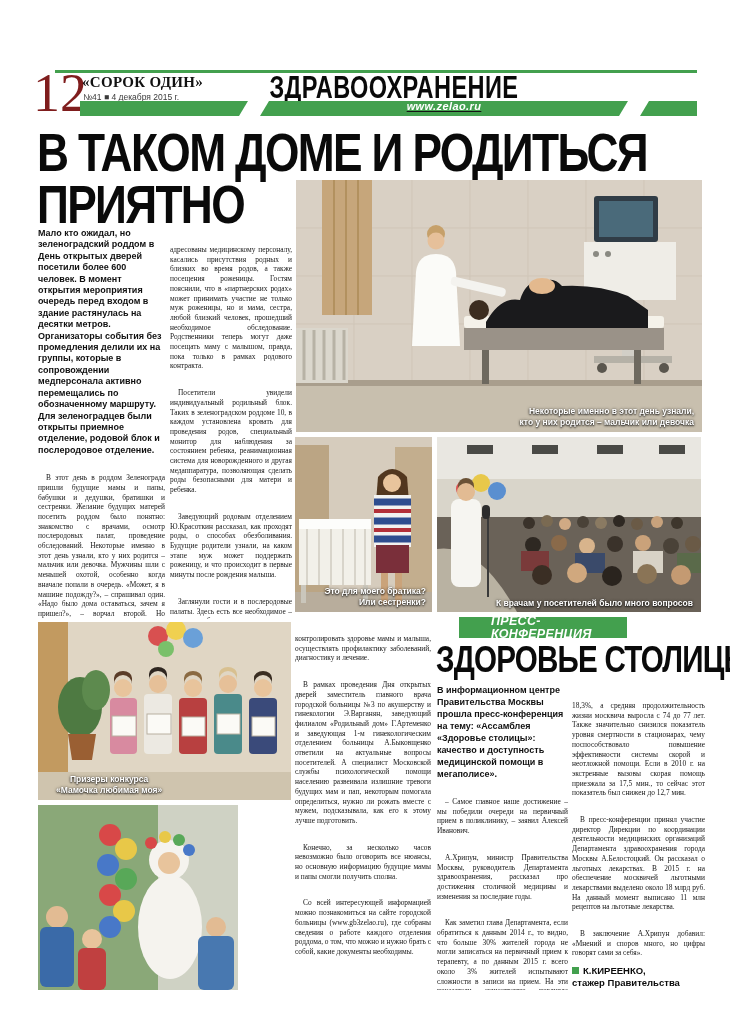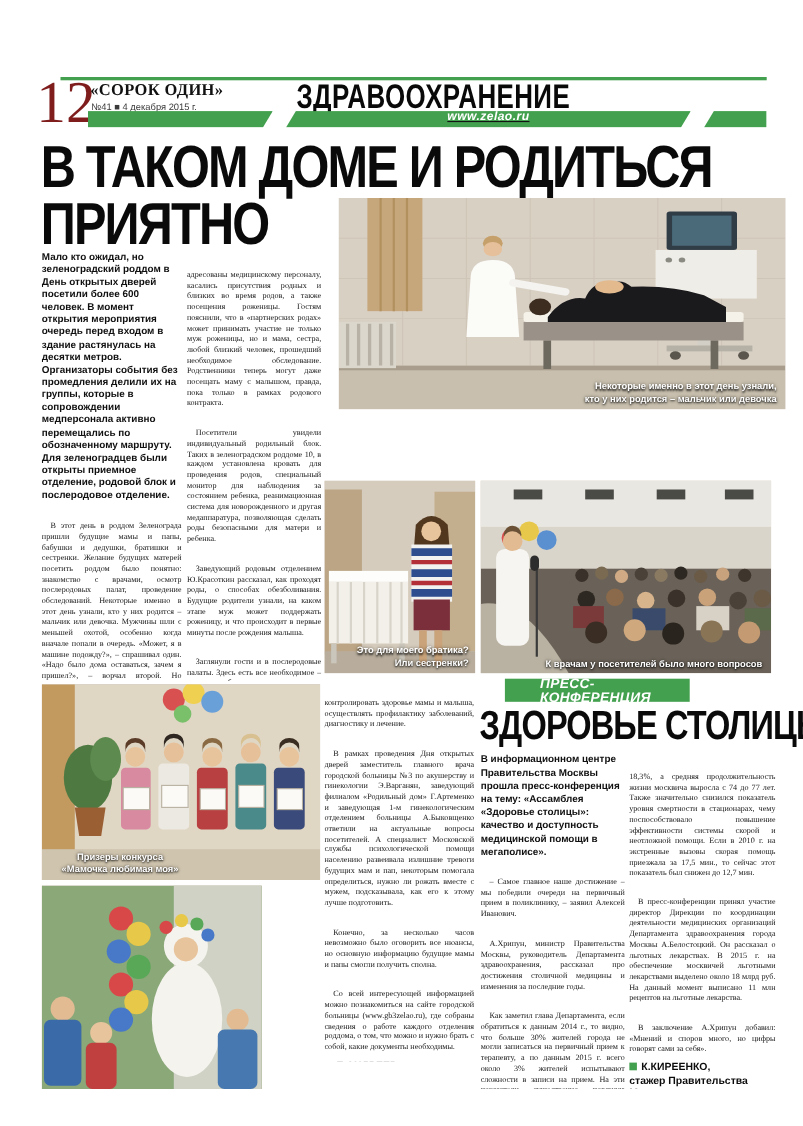--- a/index.html
+++ b/index.html
@@ -37,21 +37,21 @@
   .col1 { left:38px;  top:228px; width:127px; height:392px; }
   .col2 { left:170px; top:228px; width:122px; height:391px; }
   .col3 { left:295px; top:617px; width:136px; height:348px; }
 
   .byline { margin-top:7px; text-align:left; font:700 9.5px/11.5px "Liberation Sans", sans-serif; color:#0c0c0c; }
   .sq { display:inline-block; width:7px; height:7px; background:#43a04e; margin-right:4px; }
 
   
   .photo { overflow:hidden; background:#cfc6b8; }
   .photo svg { display:block; width:100%; height:100%; }
-  .ph-us   { left:308px; top:180px; width:406px; height:192px; }
+  .ph-us   { left:296px; top:180px; width:406px; height:252px; }
   .ph-crib { left:295px; top:437px; width:137px; height:175px; }
   .ph-aud  { left:437px; top:437px; width:264px; height:175px; }
   .ph-kids { left:38px;  top:622px; width:253px; height:178px; }
   .ph-cost { left:38px;  top:805px; width:200px; height:185px; }
   .cap { position:absolute; color:#fff; font:700 8.5px/10.5px "Liberation Sans", sans-serif;
          text-shadow:0 1px 2px rgba(0,0,0,.9), 0 0 3px rgba(0,0,0,.55); }
   .cap-us   { right:8px; bottom:5px; text-align:right; }
   .cap-crib { right:6px; bottom:5px; text-align:right; }
   .cap-aud  { right:8px; bottom:4px; text-align:left;margin-left:32px; }
   .cap-kids { left:18px; bottom:5px; text-align:center; }

